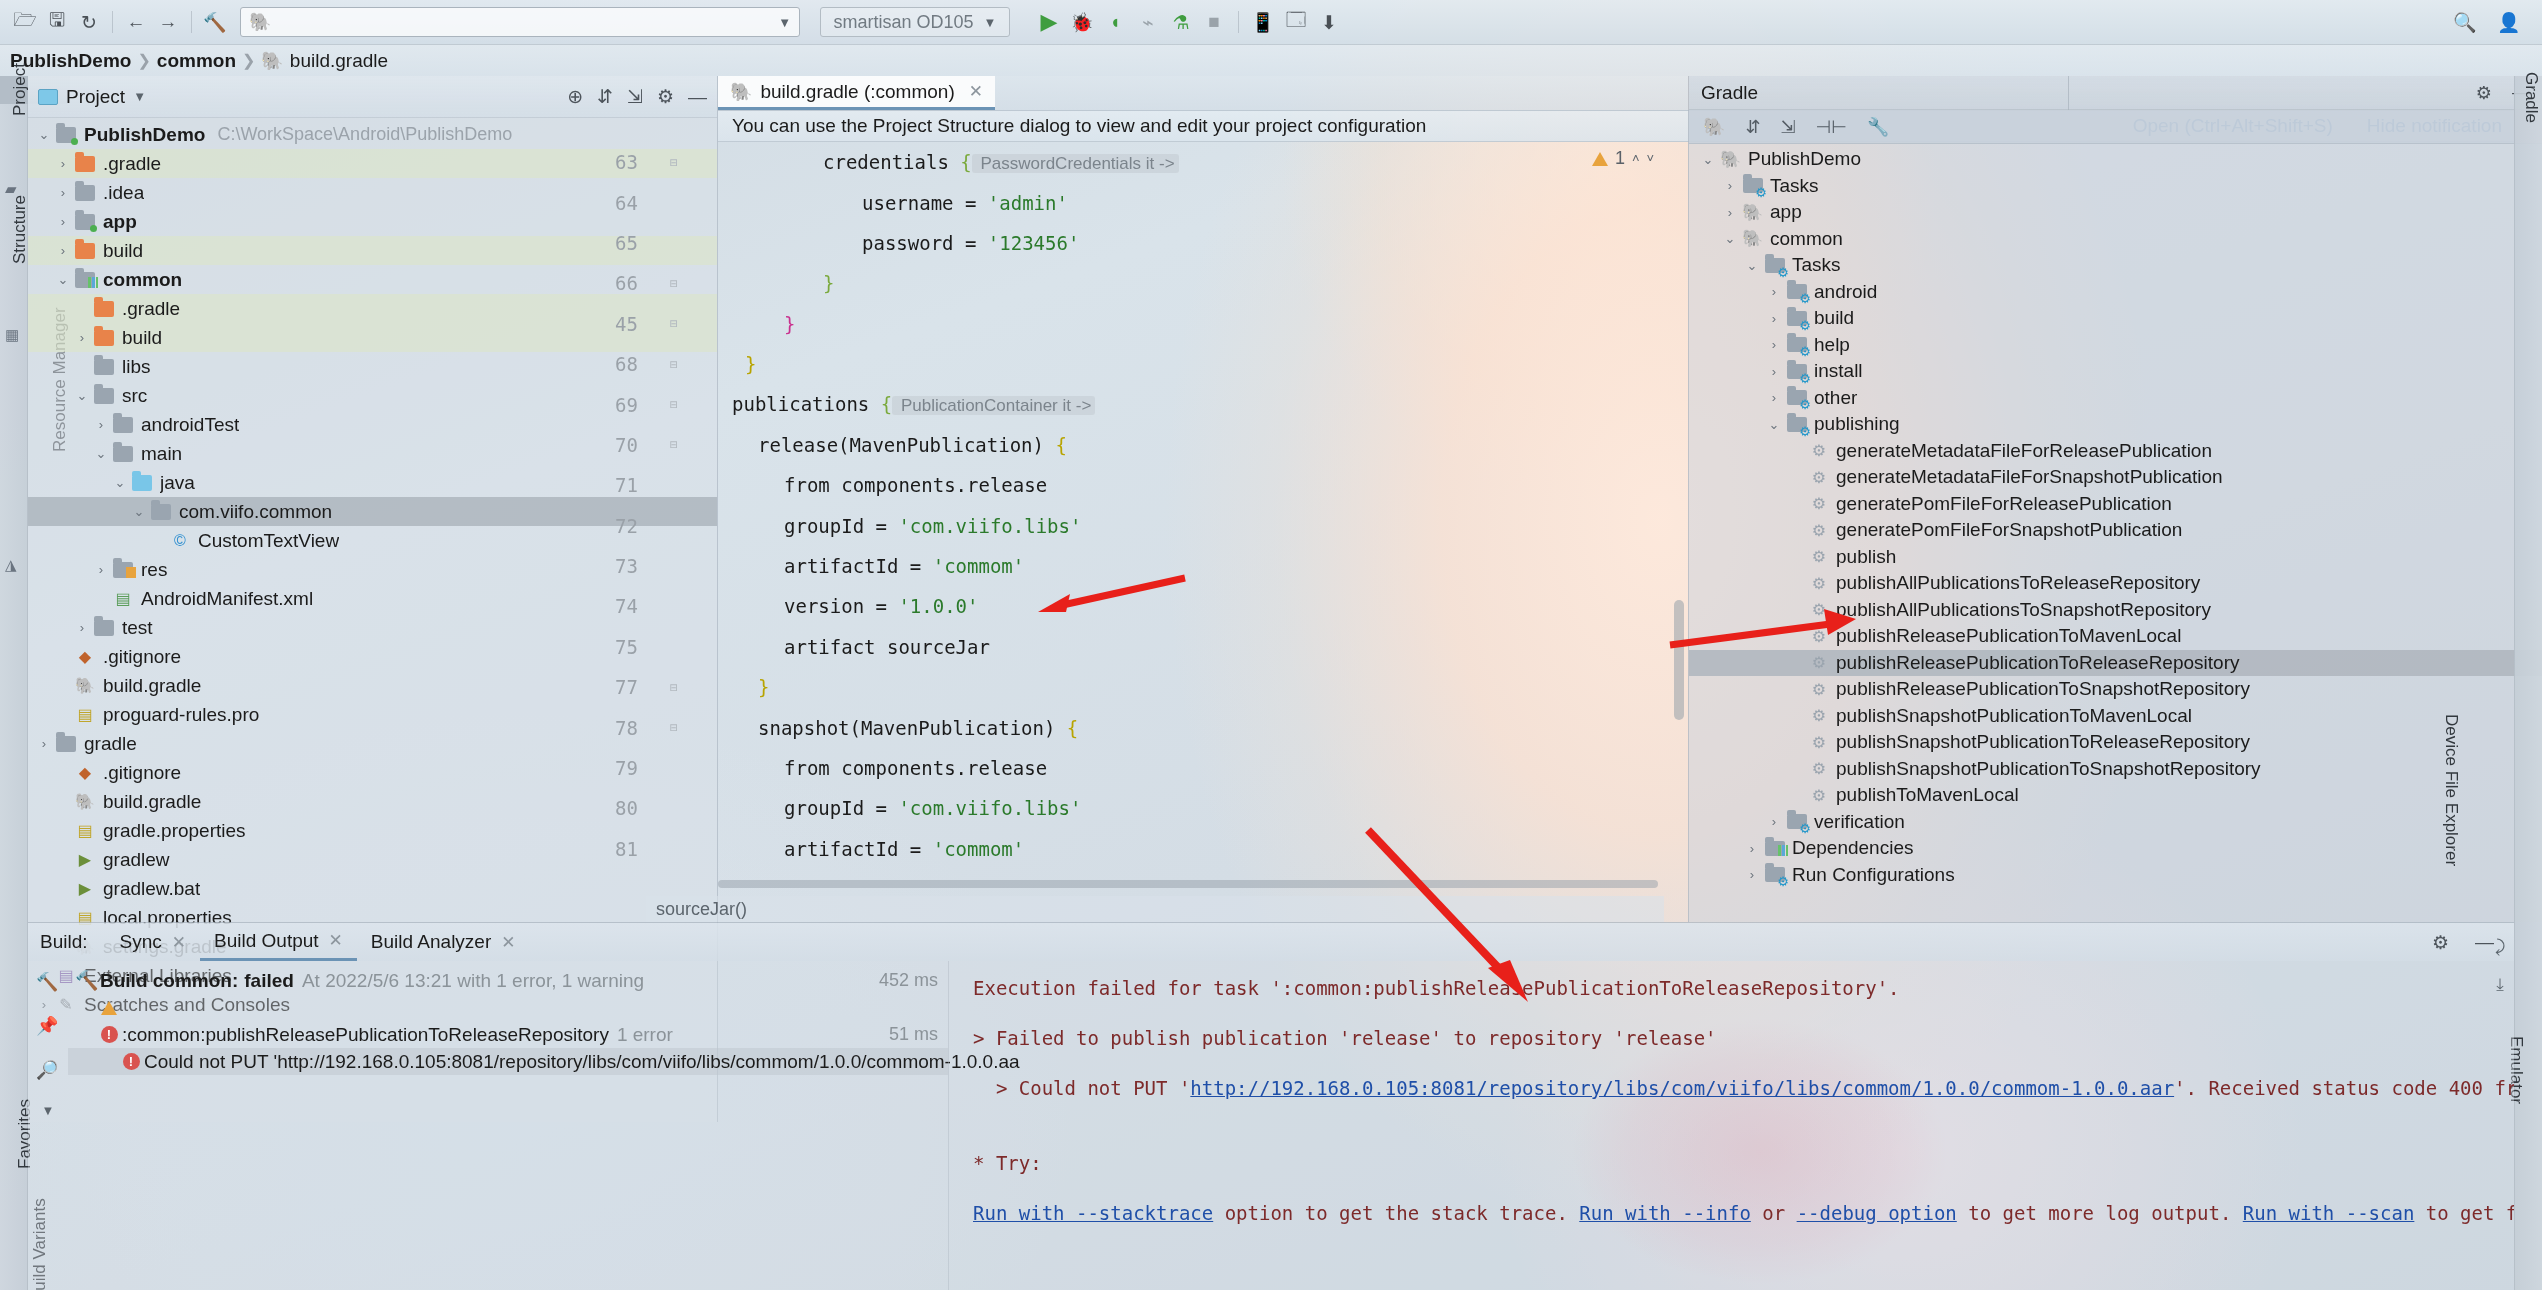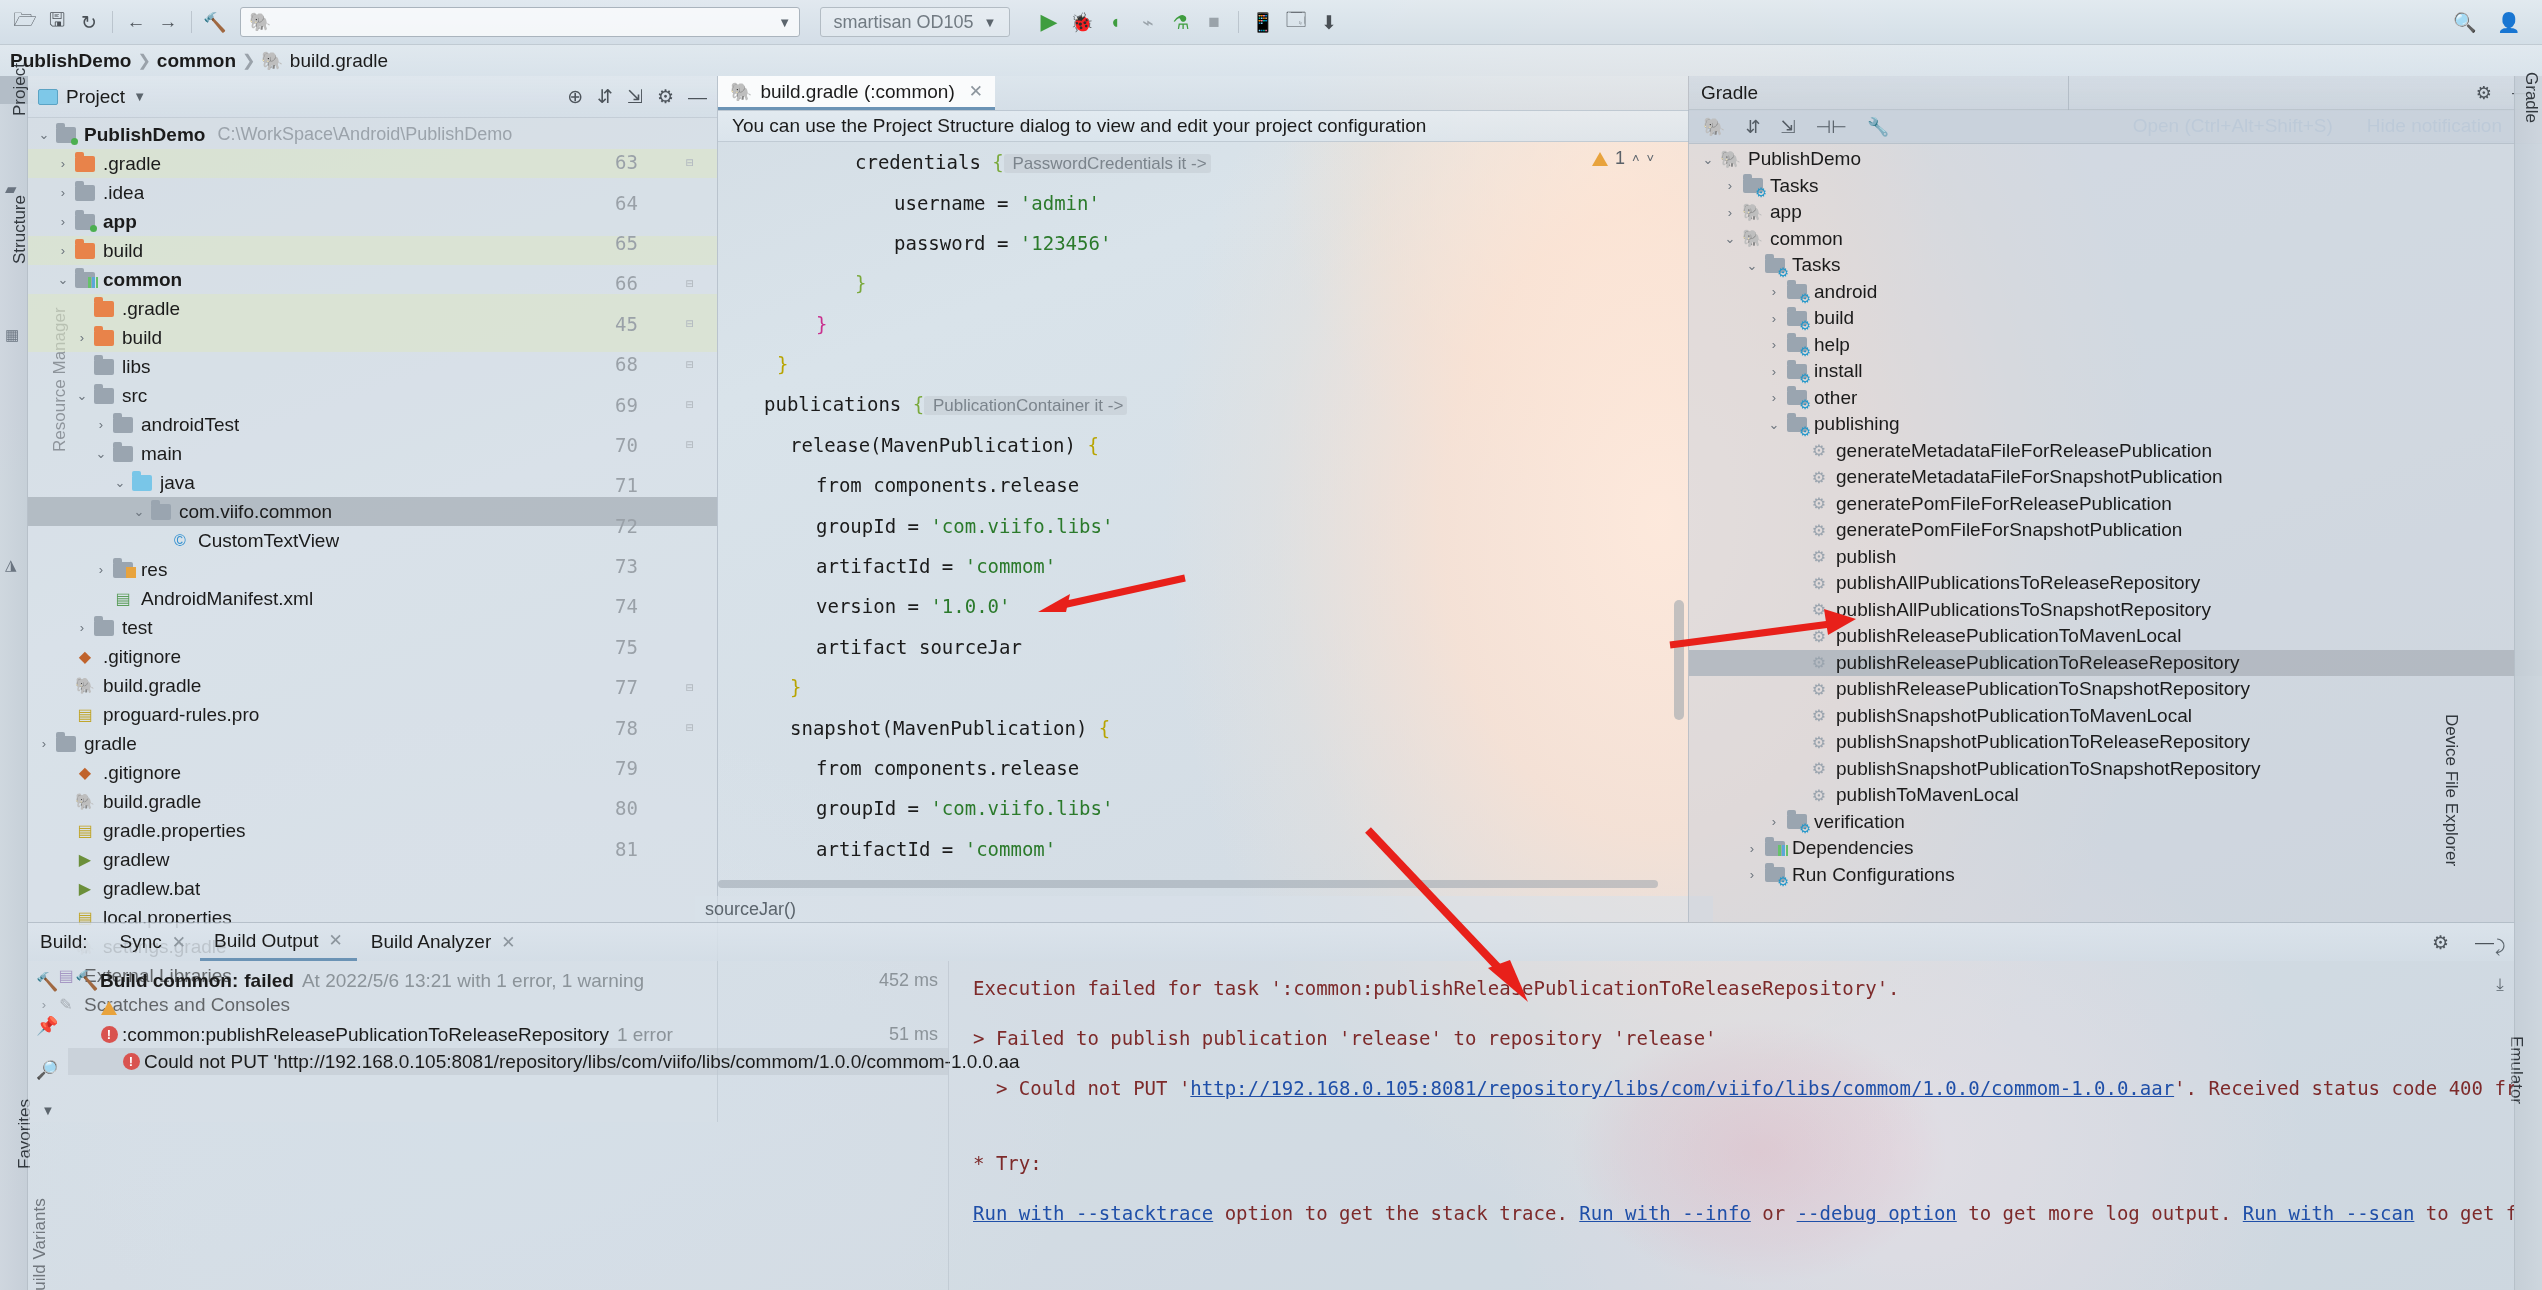--- a/index.html
+++ b/index.html
@@ -129,37 +129,37 @@
     border-bottom:1px solid rgba(170,182,194,0.6);
     display:flex;align-items:center;padding:0 14px;font-size:19px;
   }
   #notif-bar .links{margin-left:auto;display:flex;gap:34px;padding-right:26px;}
   #notif-bar .lk{color:#2c6fb5;cursor:pointer;}
   #code-area{
     left:590px;top:142px;width:1098px;height:750px;
     font-family:"DejaVu Sans Mono", monospace;font-size:19px;
     overflow:hidden;
   }
-  .cline{display:flex;height:40.4px;align-items:center;gap:16px;}
+  .cline{display:flex;height:40.4px;align-items:center;}
   .lnum{width:60px;text-align:right;padding-right:12px;color:#9aa1a8;font-size:19px;flex:none;}
   .gutter{width:48px;flex:none;display:flex;align-items:center;justify-content:center;color:#b3bac0;font-size:13px;}
   .code{white-space:pre;padding-left:8px;}
   .k-name{color:#1b1b1b;}
   .k-str{color:#2b7a2b;}
   .k-br-y{color:#b8a400;}
   .k-br-m{color:#c9308e;}
   .k-br-g{color:#7aa93c;}
   .hint{background:rgba(190,197,204,0.45);color:#7b848c;border-radius:3px;padding:0 4px;font-family:"Liberation Sans",sans-serif;font-size:17px;}
   #warn-chip{
     left:1592px;top:148px;display:flex;align-items:center;gap:7px;font-size:18px;color:#5a6168;
   }
   .warn-tri{width:0;height:0;border-left:8px solid transparent;border-right:8px solid transparent;border-bottom:14px solid #e8a33d;}
   #scroll-thumb{left:1674px;top:600px;width:10px;height:120px;background:rgba(150,160,170,0.55);border-radius:5px;}
   #sourcejar-crumb{
-    left:695px;top:896px;width:1018px;height:26px;font-size:18px;color:#5c656d;
+    left:646px;top:896px;width:1018px;height:26px;font-size:18px;color:#5c656d;
     display:flex;align-items:center;padding-left:10px;
     background:rgba(216,225,233,0.6);
   }
   #hscroll{left:718px;top:880px;width:940px;height:8px;background:rgba(150,160,170,0.5);border-radius:4px;}
 
   
   #gradle-panel{
     left:1688px;top:76px;width:854px;height:846px;
     background:rgba(205,212,221,0.55);
     border-left:1px solid rgba(160,172,184,0.55);

